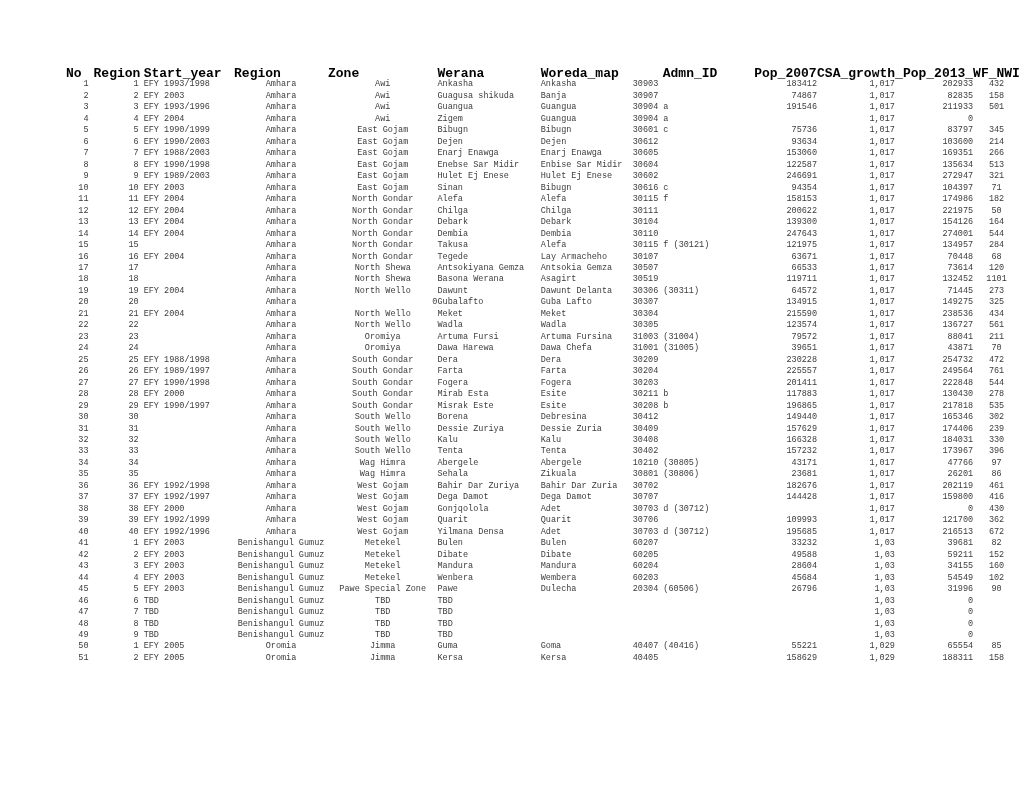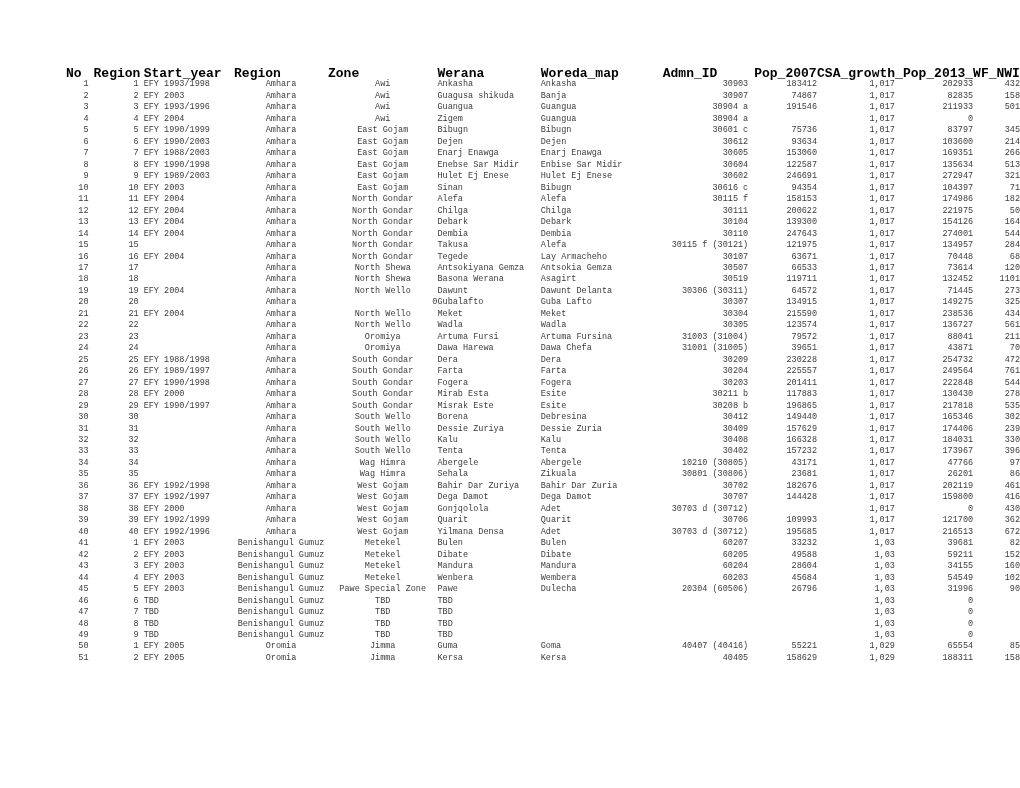--- a/index.html
+++ b/index.html
@@ -50,25 +50,25 @@
   thead tr.hdr-row2 th { padding-bottom: 8px; }
 
   
   .c-no      { width: 26px;  text-align: right; padding-right: 5px !important; }
   .c-regno   { width: 46px;  text-align: right; padding-right: 5px !important; }
   .c-start   { width: 94px;  text-align: left;  }
   .c-region  { width: 96px;  text-align: center;  }
   .c-zone    { width: 116px; text-align: center;  }
   .c-woreda  { width: 108px; text-align: left;  }
   .c-wmap    { width: 95px;  text-align: left;  }
-  .c-admn    { width: 102px; text-align: right; padding-right: 6px !important; }
+  .c-admn    { width: 102px; padding-right: 6px !important; }
   .c-pop07   { width: 63px;  text-align: right; margin-left: 47px; }
   .c-csa     { width: 68px;  text-align: right; padding-right: 8px !important;}
   .c-pop13   { width: 62px;  text-align: right; }
-  .c-wf      { width: 40px;  text-align: right; }
+  .c-wf      { width: 40px;  text-align: center; }
 
   th.c-no, th.c-regno { text-align: left; padding-right: 0 !important; }
   th.c-admn { text-align: left; padding-right: 0 !important; padding-left: 30px !important;}
   th.c-pop07 { text-align: left; }
   th.c-csa { text-align: left; padding-right: 0 !important; }
   th.c-pop13 { text-align: left; margin-left: 48px; }
   th.c-wf { text-align: left; }
 
   
   td.zone-prefixed { text-align: right; }

